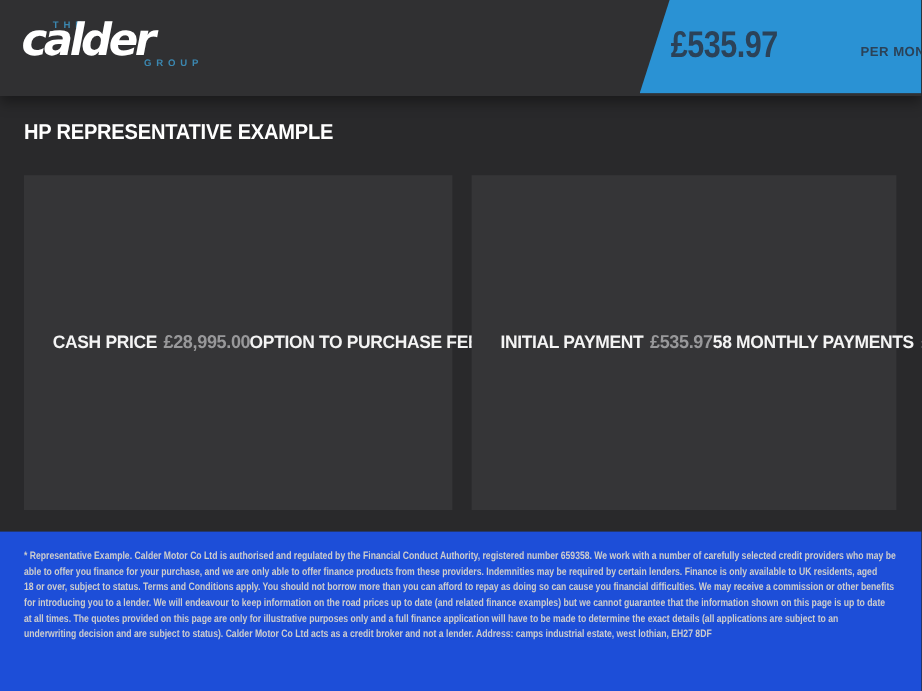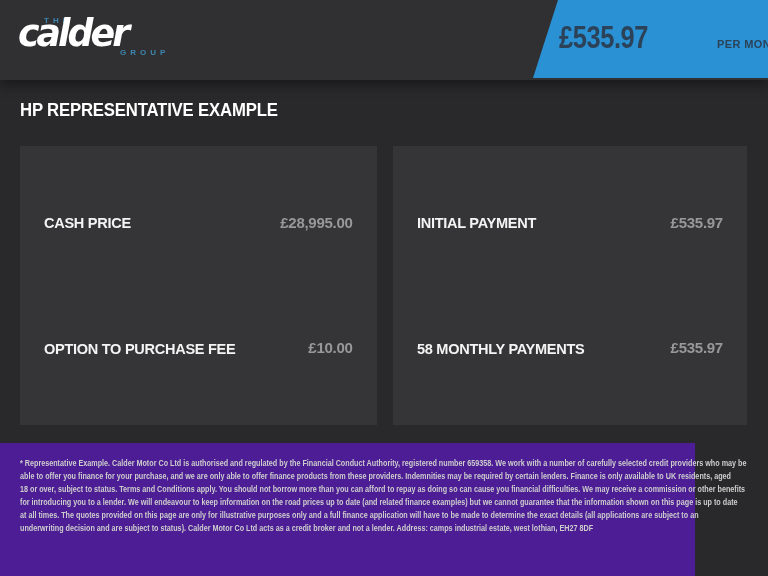--- a/index.html
+++ b/index.html
@@ -49,40 +49,40 @@
   }
   
   .page-heading{
     position:absolute;left:20px;top:100px;z-index:2;
     color:#ffffff;font-size:18px;font-weight:bold;letter-spacing:-0.2px;
     transform:scaleX(0.93);transform-origin:left top;white-space:nowrap;
   }
   
   .panel{
     position:absolute;top:146px;height:279px;background:#353537;
-    display:flex;flex-direction:column;
+    display:flex;flex-direction:row;
     padding:14px 24px;box-sizing:border-box;
   }
   .panel-left{left:20px;width:357px;}
   .panel-right{left:393px;width:354px;}
   .frow{
     flex:1;display:flex;justify-content:space-between;align-items:center;
   }
   .frow .flabel{
     color:#f4f4f4;font-size:15px;font-weight:bold;letter-spacing:-0.3px;
     white-space:nowrap;transform:scaleX(0.97);transform-origin:left center;
   }
   .frow .fvalue{
     color:#98989a;font-size:15.5px;font-weight:bold;letter-spacing:-0.3px;
     white-space:nowrap;transform:scaleX(0.97);transform-origin:right center;
   }
   
   .footer{
-    position:absolute;left:0;top:443px;width:695px;height:133px;
-    background:#4c1d95;box-sizing:border-box;
+    position:absolute;left:0;top:443px;width:768px;height:133px;
+    background:#1d4ed8;box-sizing:border-box;
     padding:14px 0 0 20px;
   }
   .fine-line{
     height:13px;line-height:13px;white-space:nowrap;
     color:#cdcdcd;font-size:9px;font-weight:bold;letter-spacing:0;
     transform:scaleX(0.80);transform-origin:left center;
   }
 </style>
 </head>
 <body>

